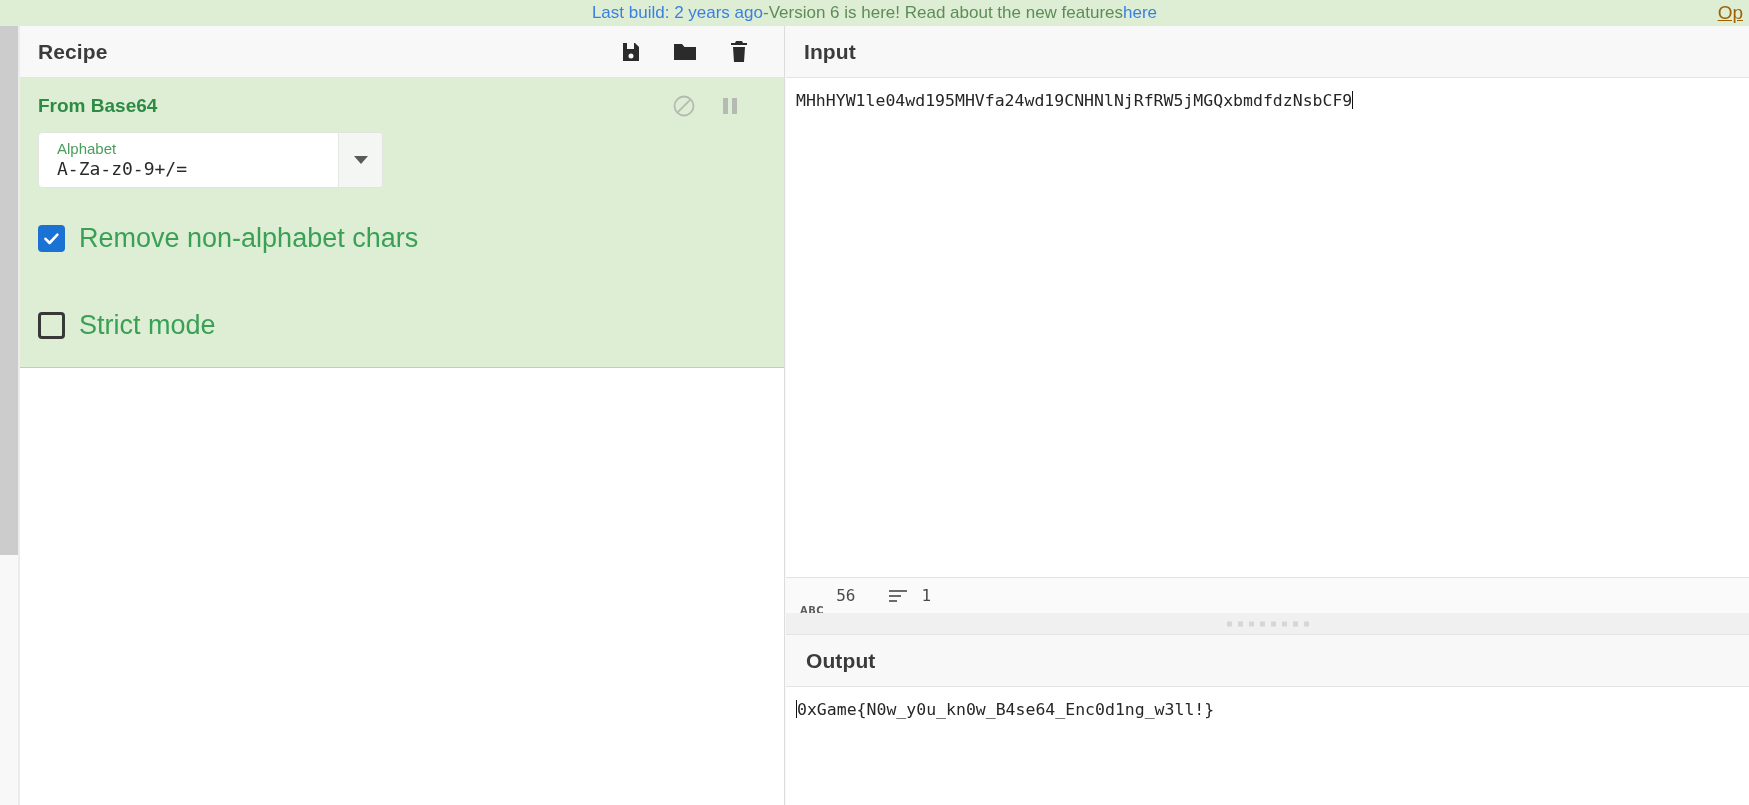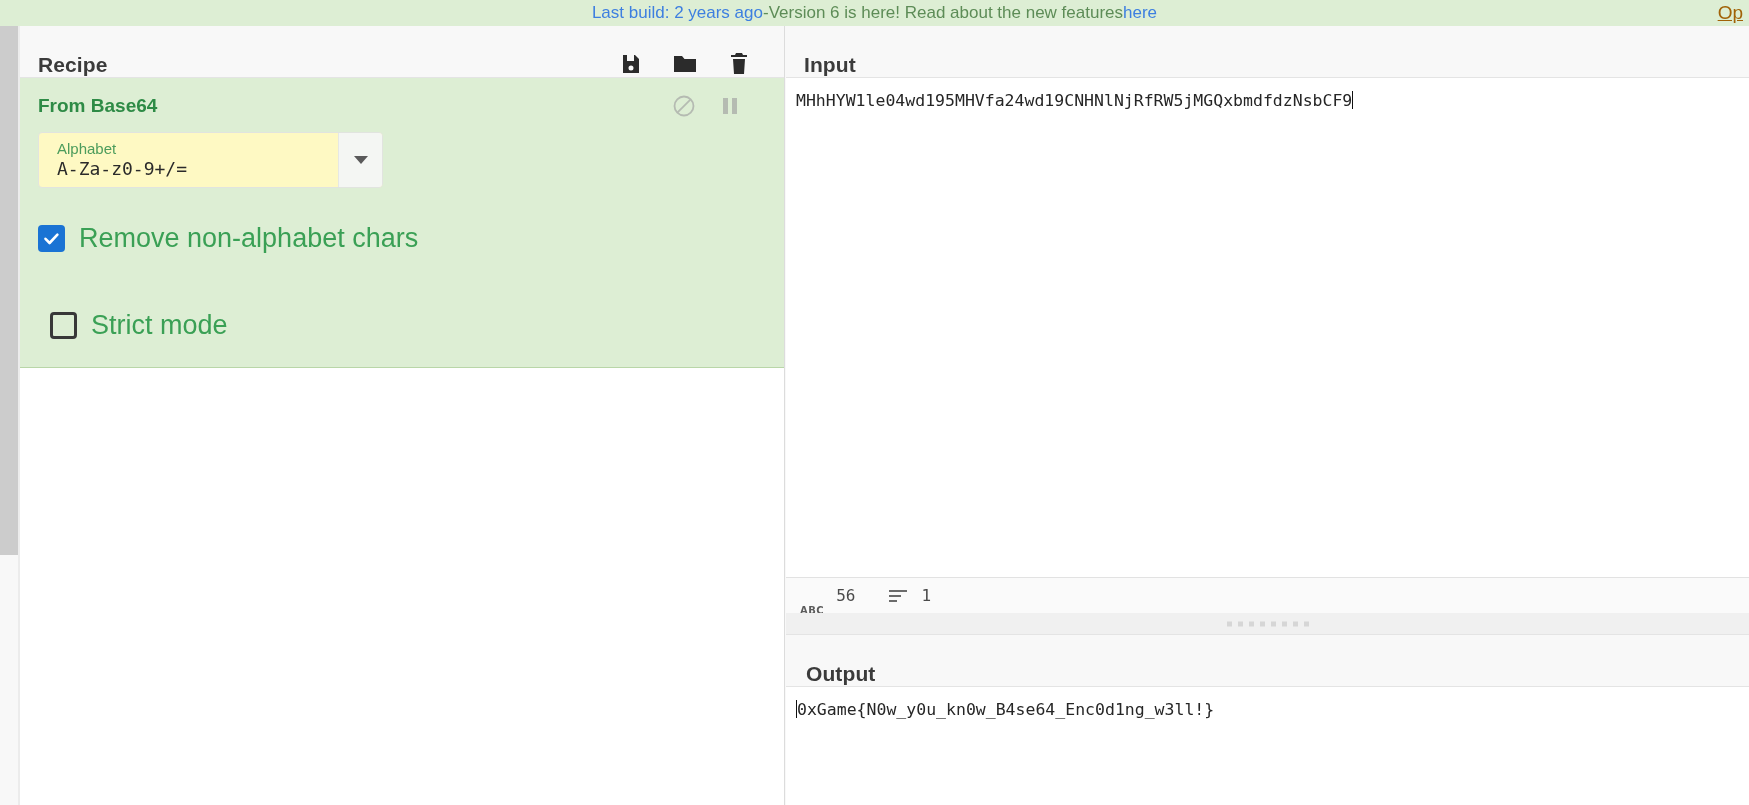--- a/index.html
+++ b/index.html
@@ -63,21 +63,21 @@
     position: absolute; left: 20px; top: 0;
     width: 765px; height: 779px;
     background: #ffffff;
     border-right: 1px solid #dcdcdc;
     display: flex; flex-direction: column;
   }
   .pane-title-bar {
     height: 52px; flex: 0 0 52px;
     background: #f8f8f8;
     border-bottom: 1px solid #e4e4e4;
-    display: flex; align-items: flex-end;
+    display: flex; align-items: center;
     padding: 0 18px 0 18px;
   }
   .pane-title {
     font-size: 21px; font-weight: bold; color: #3b3b3b;
     letter-spacing: .1px;
   }
   .title-actions {
     margin-left: auto; display: flex; align-items: center; gap: 28px;
     padding-right: 14px;
   }
@@ -106,21 +106,21 @@
   .op-head-icons .op-icon { color: #b5bbb2; cursor: pointer; display:flex; }
 
   .op-args {
     margin-top: 14px;
     display: flex; flex-wrap: wrap; align-items: flex-start;
     row-gap: 22px; column-gap: 30px;
   }
   .arg-select {
     position: relative;
     width: 345px; height: 56px;
-    background: #fef9c3;
+    background: #ffffff;
     border: 1px solid #e1e4df;
     border-radius: 4px;
     display: flex; align-items: stretch;
     cursor: pointer;
   }
   .arg-select .field {
     flex: 1 1 auto; padding: 7px 0 0 18px; overflow: hidden;
   }
   .arg-label {
     font-size: 15px; color: #4c9c5c; line-height: 17px;
@@ -140,21 +140,21 @@
     width: 0; height: 0;
     border-left: 7px solid transparent;
     border-right: 7px solid transparent;
     border-top: 8px solid #5a5a5a;
   }
 
   .check-arg {
     display: flex; align-items: center; gap: 14px;
     height: 56px; cursor: pointer;
   }
-  .check-arg.standalone { height: auto; margin-top: 22px; margin-left: 12px; }
+  .check-arg.standalone { height: auto; margin-top: 22px; }
   .cb {
     width: 27px; height: 27px; border-radius: 4px;
     flex: 0 0 27px;
     display: flex; align-items: center; justify-content: center;
   }
   .cb.checked { background: #1a73d4; }
   .cb.unchecked { background: #ddeed4; border: 3px solid #383838; }
   .cb svg { display: block; }
   .check-label { font-size: 27px; color: #3aa055; }
 

